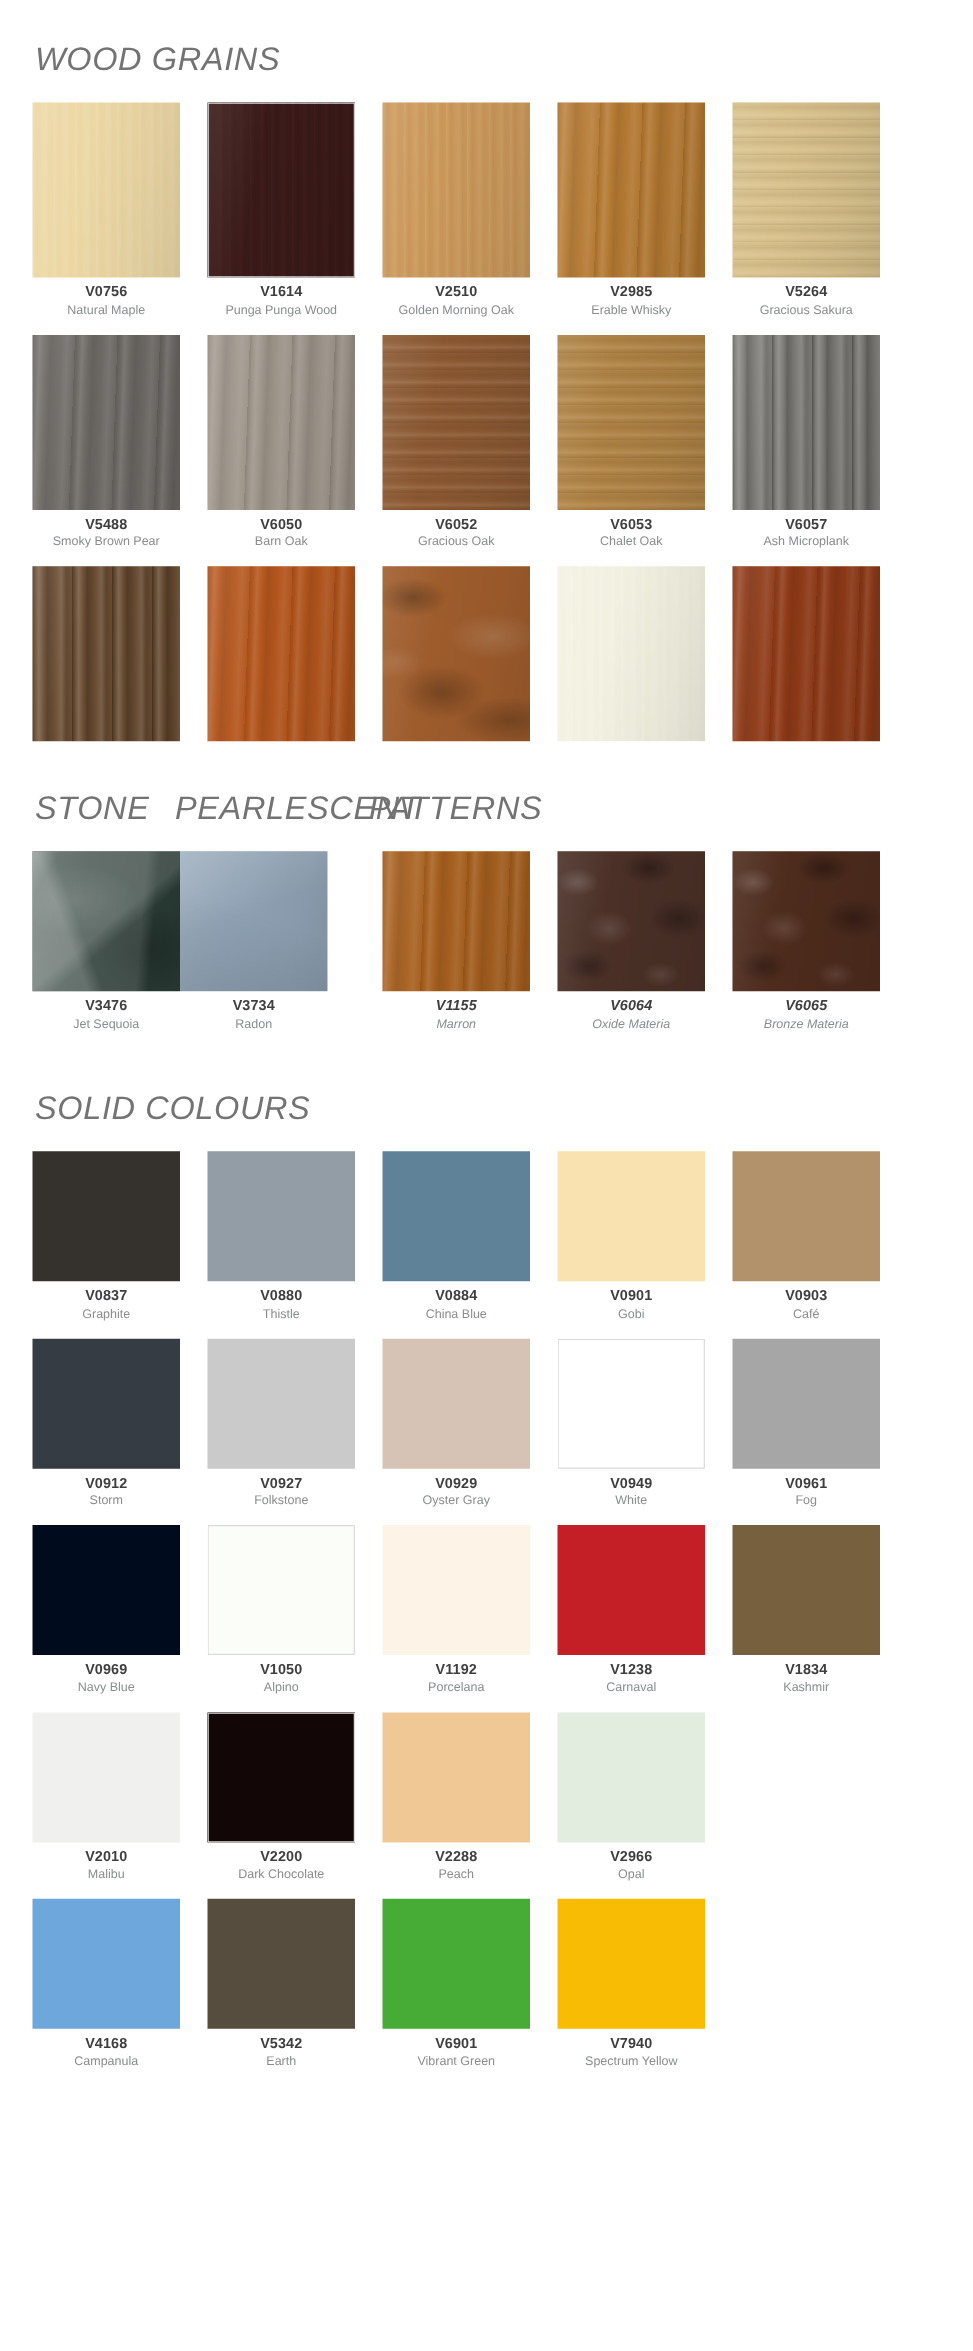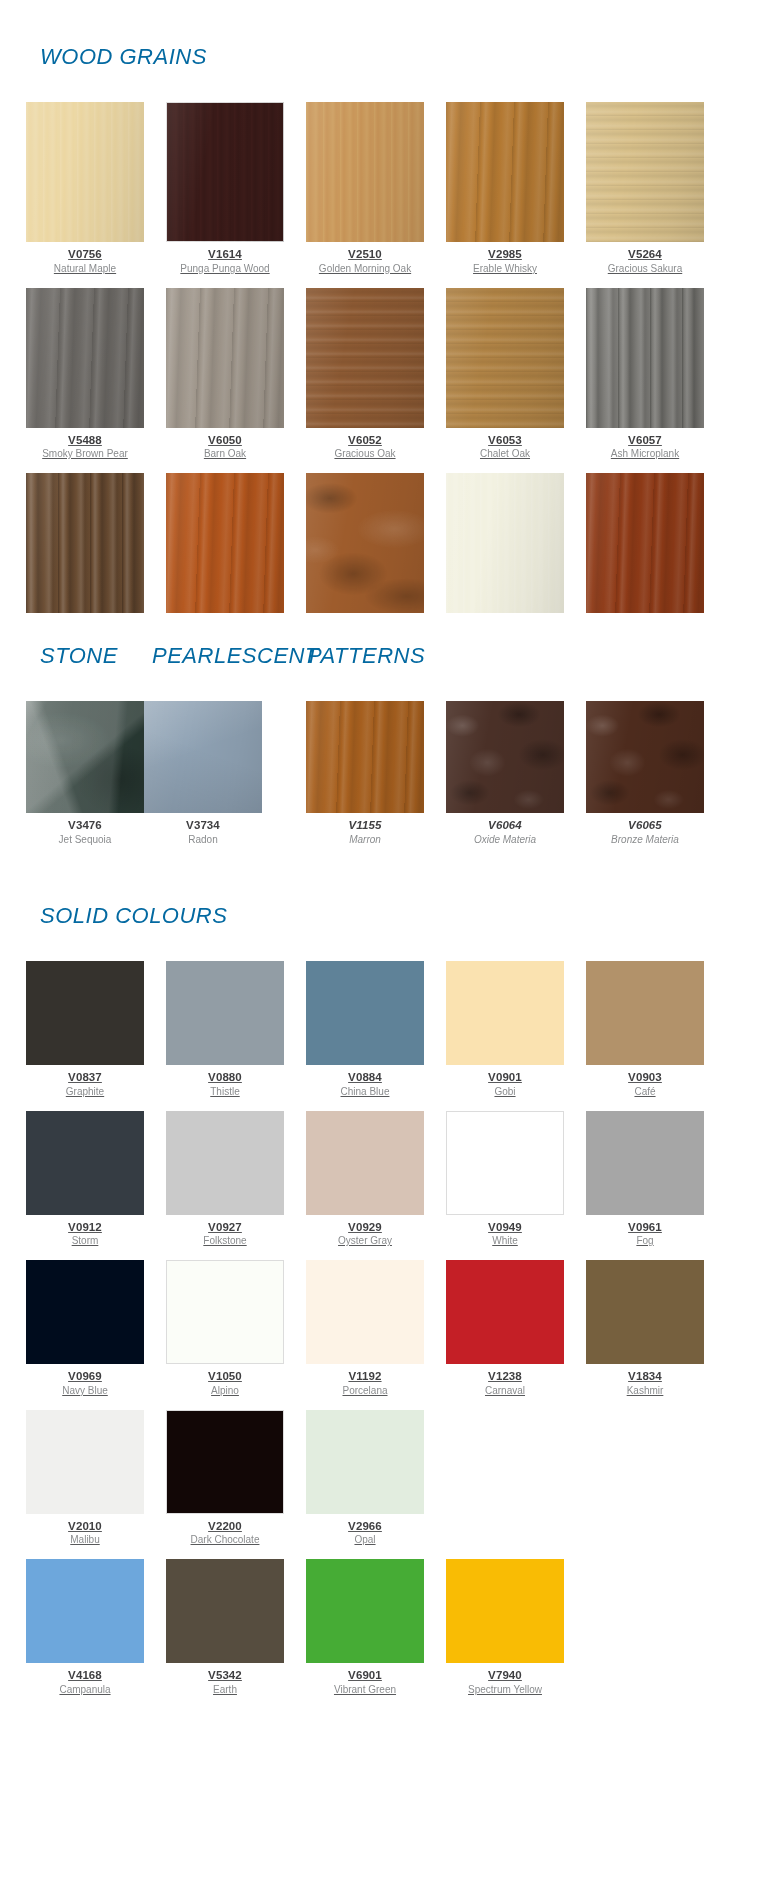--- a/index.html
+++ b/index.html
@@ -18,44 +18,43 @@
     position: relative;
     width: 778px;
     min-height: 1881px;
     padding: 0;
     box-sizing: border-box;
   }
 
   
   .section-title {
     font-family: "Liberation Sans", sans-serif;
-    font-size: 22px;
+    font-size: 26px;
     font-weight: 300;
     font-style: italic;
     letter-spacing: 0.5px;
-    color: #0369a1;
-    margin: 12px;
+    color: #737373;
+    margin: 0;
     padding: 0;
     line-height: 1;
     white-space: nowrap;
   }
   .heading-row {
     display: flex;
     align-items: flex-end;
     padding-left: 28px;
   }
 
   
   .grid {
     display: flex;
     flex-wrap: wrap;
     padding-left: 26px;
     padding-right: 18px;
     box-sizing: border-box;
-    text-decoration: underline;
   }
   .cell {
     width: 118px;
     margin-right: 22px;
     margin-bottom: 14px;
     display: flex;
     flex-direction: column;
     align-items: center;
   }
   .cell:last-child { margin-right: 0; }
@@ -497,20 +496,25 @@
         <div class="swatch solid" style="background-color: rgb(240, 240, 238);"></div>
         <div class="code">V2010</div>
         <div class="name">Malibu</div>
       </div>
       <div class="cell">
         <div class="swatch solid bordered" style="background-color: rgb(18, 7, 6);"></div>
         <div class="code">V2200</div>
         <div class="name">Dark Chocolate</div>
       </div>
       <div class="cell">
+        <div class="swatch solid" style="background-color: rgb(240, 200, 150);"></div>
+        <div class="code">V2288</div>
+        <div class="name">Peach</div>
+      </div>
+      <div class="cell">
         <div class="swatch solid" style="background-color: rgb(226, 237, 223);"></div>
         <div class="code">V2966</div>
         <div class="name">Opal</div>
       </div>
     </div>
   <div class="grid" id="solid-row-4">
       <div class="cell">
         <div class="swatch solid" style="background-color: rgb(109, 167, 220);"></div>
         <div class="code">V4168</div>
         <div class="name">Campanula</div>

